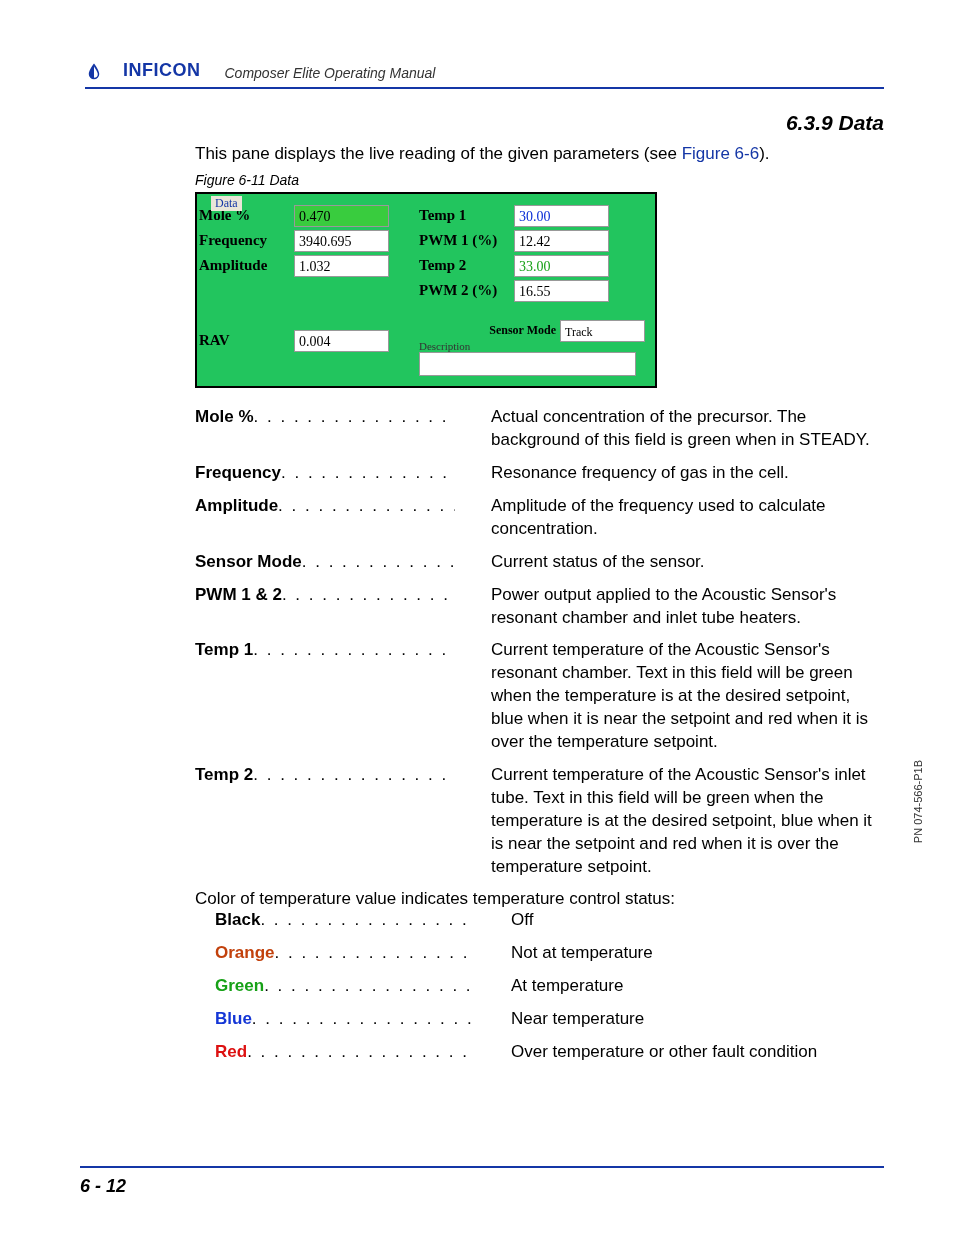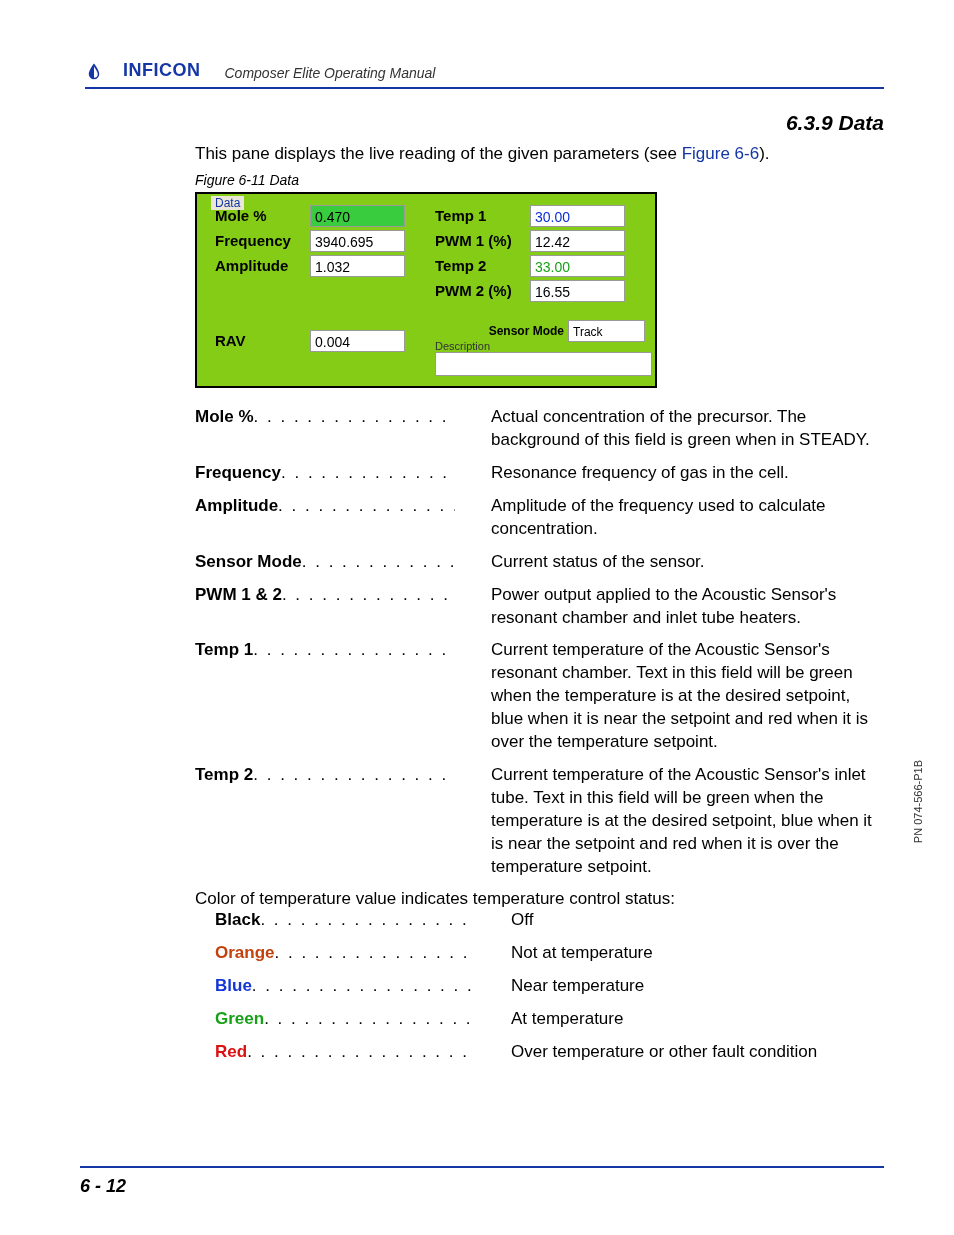--- a/index.html
+++ b/index.html
@@ -65,25 +65,26 @@
     font-style: italic;
     font-size: 14px;
     margin-bottom: 4px;
   }
 
   
   .figure-wrap {
     margin-left: 110px;
     width: 462px;
     border: 2px solid #000;
-    background: #84cc16;
-    padding: 8px 10px 10px 18px;
+    background: #22c55e;
+    padding: 8px 10px 10px 2px;
     box-sizing: border-box;
     position: relative;
     margin-bottom: 18px;
+    font-family: Liberation Serif, serif;
   }
   .fieldset-label {
     position: absolute;
     top: 2px;
     left: 14px;
     font-size: 12px;
     color: #1436a6;
     background: #eae6d8;
     padding: 0 4px;
   }
@@ -102,21 +103,21 @@
     line-height: 18px;
   }
   .val.green-bg { background: #39cc3e; color:#000; }
   .val.blue-txt { color: #0a2ed6; }
   .val.green-txt { color: #17a117; }
   .sensor-row {
     display: flex; align-items: center; justify-content: flex-end;
     margin-top: 18px; margin-bottom: 0;
   }
   .sensor-row .slabel { font-weight: bold; font-size: 12px; margin-right: 4px; }
-  .sensor-row .val { width: 77px; font-size:12px; }
+  .sensor-row .val { width: 85px; font-size:12px; }
   .desc-label { font-size: 11px; color:#333; margin-left: 220px; margin-top:-2px; }
   .desc-box {
     margin-left: 220px;
     background:#fff; border:1px solid #999;
     height:22px; width: 215px;
   }
   .rav-row { display:flex; align-items:center; margin-top:-22px; }
 
   
   .defs { margin-left: 110px; }
@@ -279,28 +280,28 @@
   <div class="colors">
     <div class="def-row">
         <div class="def-term"><span class="term-text">Black</span></div>
         <div class="def-desc">Off</div>
       </div>
     <div class="def-row">
         <div class="def-term"><span class="term-text c-orange">Orange</span></div>
         <div class="def-desc">Not at temperature</div>
       </div>
     <div class="def-row">
+        <div class="def-term"><span class="term-text c-green">Green</span></div>
+        <div class="def-desc">At temperature</div>
+      </div>
+    <div class="def-row">
         <div class="def-term"><span class="term-text c-blue">Blue</span></div>
         <div class="def-desc">Near temperature</div>
       </div>
     <div class="def-row">
-        <div class="def-term"><span class="term-text c-green">Green</span></div>
-        <div class="def-desc">At temperature</div>
-      </div>
-    <div class="def-row">
         <div class="def-term"><span class="term-text c-red">Red</span></div>
         <div class="def-desc">Over temperature or other fault condition</div>
       </div>
   </div>
 
   <div class="side-pn">PN 074-566-P1B</div>
 
   <div class="ftr">
     <span class="pagenum">6 - 12</span>
   </div>

